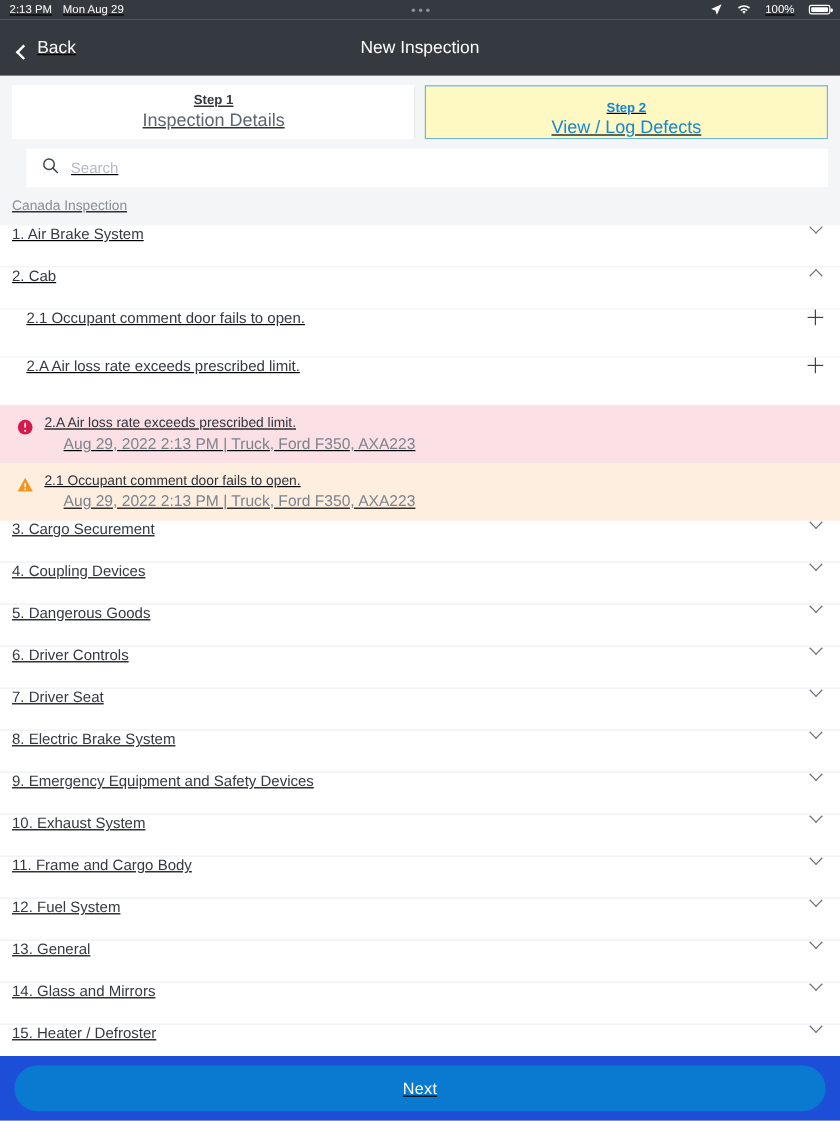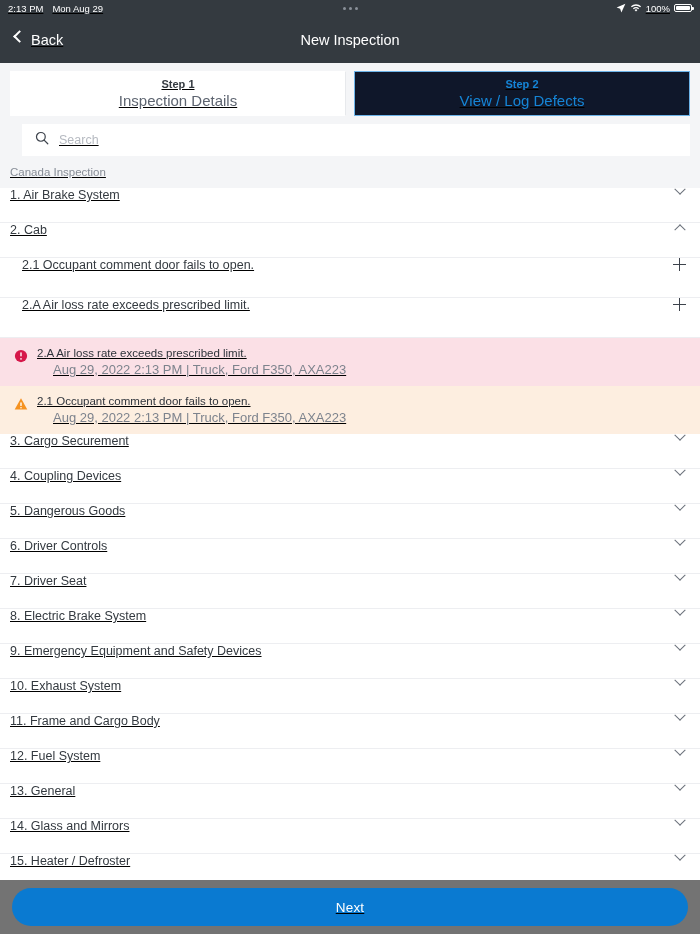--- a/index.html
+++ b/index.html
@@ -13,49 +13,49 @@
   }
   #app { position: relative; width: 700px; height: 934px; display: flex; flex-direction: column; text-decoration: underline; }
 
   
   .statusbar {
     height: 16px; background: #343a40; color: #ffffff;
     display: flex; align-items: center; flex: none;
     font-size: 9.5px; padding: 0 8px; position: relative;
   }
   .sb-left { display: flex; align-items: center; gap: 9px; }
-  .sb-right { margin-left: auto; display: flex; align-items: center; gap: 4px; font-size: 9.5px; }
+  .sb-right { margin-left: auto; display: flex; align-items: center; gap: 12px; font-size: 9.5px; }
   .sb-dots { position: absolute; left: 0; right: 0; display: flex; justify-content: center; gap: 3px; pointer-events: none; }
   .sb-dots i { width: 3px; height: 3px; border-radius: 50%; background: #8a9099; display: block; }
   .ic { display: inline-flex; align-items: center; justify-content: center; }
   .batt { width: 18px; height: 8px; border: 1px solid #ffffff; border-radius: 2px; position: relative; padding: 1px; }
   .batt::after { content:""; position:absolute; right:-3px; top:2px; width:2px; height:3px; background:#fff; border-radius:0 1px 1px 0; }
   .batt i { display:block; height:100%; width:100%; background:#ffffff; border-radius:1px; }
 
   
   .navbar {
     height: 47px; background: #343a40; color: #fff; flex: none;
     display: flex; align-items: center; position: relative; padding: 0 12px;
   }
-  .nav-back { display: flex; align-items: flex-start; gap: 7px; cursor: pointer; z-index: 2; }
+  .nav-back { display: flex; align-items: flex-end; gap: 7px; cursor: pointer; z-index: 2; }
   .nav-back .chev { width: 9px; height: 9px; border-left: 2px solid #fff; border-bottom: 2px solid #fff; transform: rotate(45deg); margin-left: 3px; }
   .nav-back span { font-size: 14.5px; color: #fff; }
   .nav-title {
     position: absolute; left: 0; right: 0; text-align: center;
     font-size: 14.5px; color: #ffffff; pointer-events: none;
   }
 
   
   .steps { display: flex; padding: 8px 10px 0 10px; flex: none; background: #f4f5f7; gap: 8px; }
   .step {
     flex: 1; height: 45px; display: flex; flex-direction: column;
     align-items: center; justify-content: center; cursor: pointer; gap: 2px;
   }
   .step.inactive { background: #ffffff; border: 1px solid #ffffff; border-right: 1px solid #e7e9ec; }
-  .step.active { background: #0f172a; border: 1px solid #6cb3e8; }
+  .step.active { background: #fef9c3; border: 1px solid #6cb3e8; justify-content: flex-end; }
   .step-title { font-size: 11px; font-weight: bold; color: #343a40; }
   .step-sub { font-size: 15px; color: #5d6470; }
   .step.active .step-title { color: #1585d6; }
   .step.active .step-sub { color: #1585d6; }
 
   
   .search-wrap { padding: 8px 10px 0 22px; flex: none; background: #f4f5f7; }
   .search {
     background: #ffffff; height: 32px; display: flex; align-items: center;
     padding: 0 13px; gap: 10px;
@@ -98,21 +98,21 @@
   }
   .defect.critical { background: #fbe0e6; }
   .defect.warning  { background: #fdeee0; }
   .defect-icon { flex: none; margin-top: 2px; }
   .defect-body { display: flex; flex-direction: column; gap: 3px; }
   .defect-title { font-size: 11.5px; color: #2f343b; }
   .defect-meta { font-size: 13px; color: #7d838d; margin-left: 16px; }
 
   
   .bottombar {
-    flex: none; height: 54px; background: #737373; display: flex;
+    flex: none; height: 54px; background: #1d4ed8; display: flex;
     align-items: center; padding: 0 12px;
     box-shadow: 0 -1px 0 rgba(0,0,0,0.04);
   }
   .next-btn {
     flex: 1; height: 38px; border-radius: 19px; border: none;
     background: #0a7ad1; color: #ffffff; font-size: 13.5px;
     font-family: inherit; cursor: pointer; letter-spacing: .2px;
   }
 </style>
 </head>

